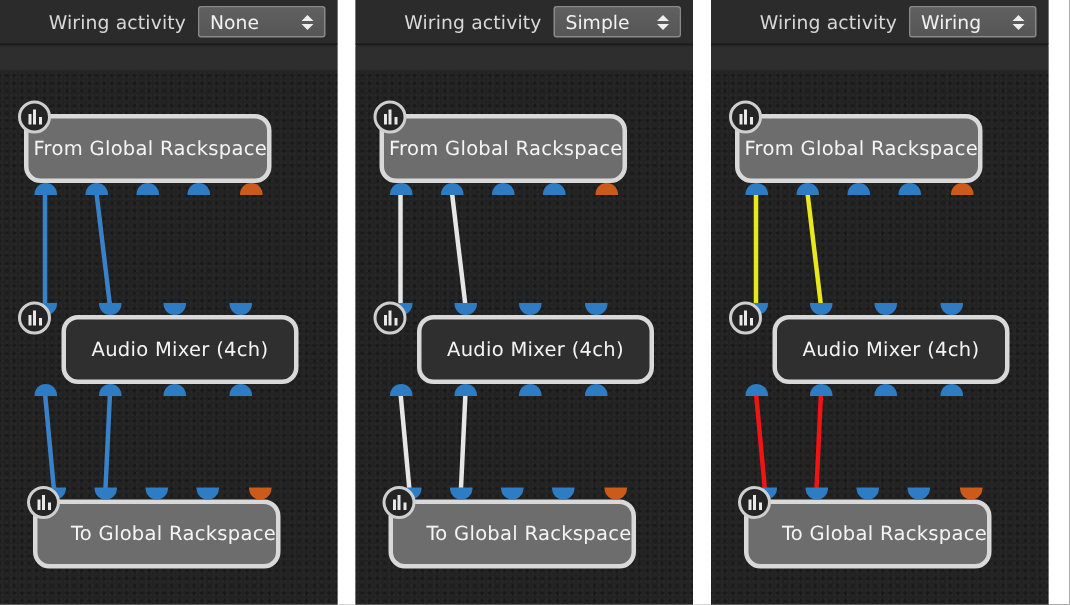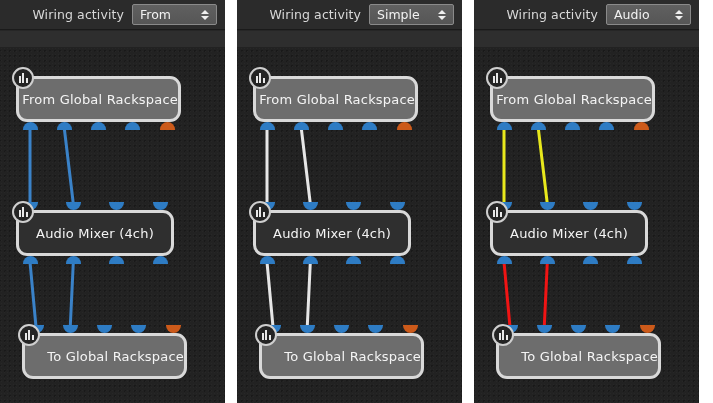--- a/index.html
+++ b/index.html
@@ -55,21 +55,21 @@
   .wires{position:absolute;left:0;top:0;width:100%;height:100%;pointer-events:none;}
 
   
   .node{position:absolute;box-sizing:border-box;}
   .node-body{
     position:absolute;left:0;top:0;width:100%;height:46px;box-sizing:border-box;
     border:3px solid #d9d9d9;border-radius:11px;
     display:flex;align-items:center;justify-content:center;
   }
   .node-body.light{background:#6d6d6d;justify-content:flex-end;}
-  .node-body.dark{background:#2f2f2f;}
+  .node-body.dark{background:#2f2f2f;margin-left:25px;}
   .node-title{color:#f4f4f4;font-size:13px;letter-spacing:.2px;white-space:nowrap;}
 
   .badge{
     position:absolute;left:-4px;top:-9px;width:22px;height:22px;border-radius:50%;
     background:#242424;border:2px solid #cfcfcf;box-sizing:border-box;
     display:flex;align-items:center;justify-content:center;z-index:4;
   }
   .badge-bars{display:flex;align-items:flex-end;gap:1.5px;height:10px;}
   .badge-bars i{display:block;width:2px;background:#e8e8e8;}
   .badge-bars i:nth-child(1){height:7px;}
@@ -84,21 +84,21 @@
   .port.orange{background:#cc5a1a;}
 </style>
 </head>
 <body>
 
 <div class="app">
     <div class="panel">
       <div class="hdr">
         <span class="hdr-label">Wiring activity</span>
         <div class="combo">
-          <span class="combo-text">From</span>
+          <span class="combo-text">None</span>
           <span class="combo-arrows">
             <span class="ar-up"></span>
             <span class="ar-dn"></span>
           </span>
         </div>
       </div>
       <div class="subbar"></div>
       <div class="canvas">
         <svg class="wires" viewBox="0 0 225 356" preserveAspectRatio="none">
           <line x1="30" y1="81" x2="30" y2="157" stroke="#3a82c8" stroke-width="3" stroke-linecap="round"></line>
@@ -236,21 +236,21 @@
           <span class="port in blue" style="left: 116.75px; top: -8px;"></span>
           <span class="port in orange" style="left: 151px; top: -8px;"></span>
         </div>
       </div>
     </div>
     <div class="divider"></div>
     <div class="panel">
       <div class="hdr">
         <span class="hdr-label">Wiring activity</span>
         <div class="combo">
-          <span class="combo-text">Audio</span>
+          <span class="combo-text">Wiring</span>
           <span class="combo-arrows">
             <span class="ar-up"></span>
             <span class="ar-dn"></span>
           </span>
         </div>
       </div>
       <div class="subbar"></div>
       <div class="canvas">
         <svg class="wires" viewBox="0 0 225 356" preserveAspectRatio="none">
           <line x1="30" y1="81" x2="30" y2="157" stroke="#e8e81c" stroke-width="3" stroke-linecap="round"></line>

